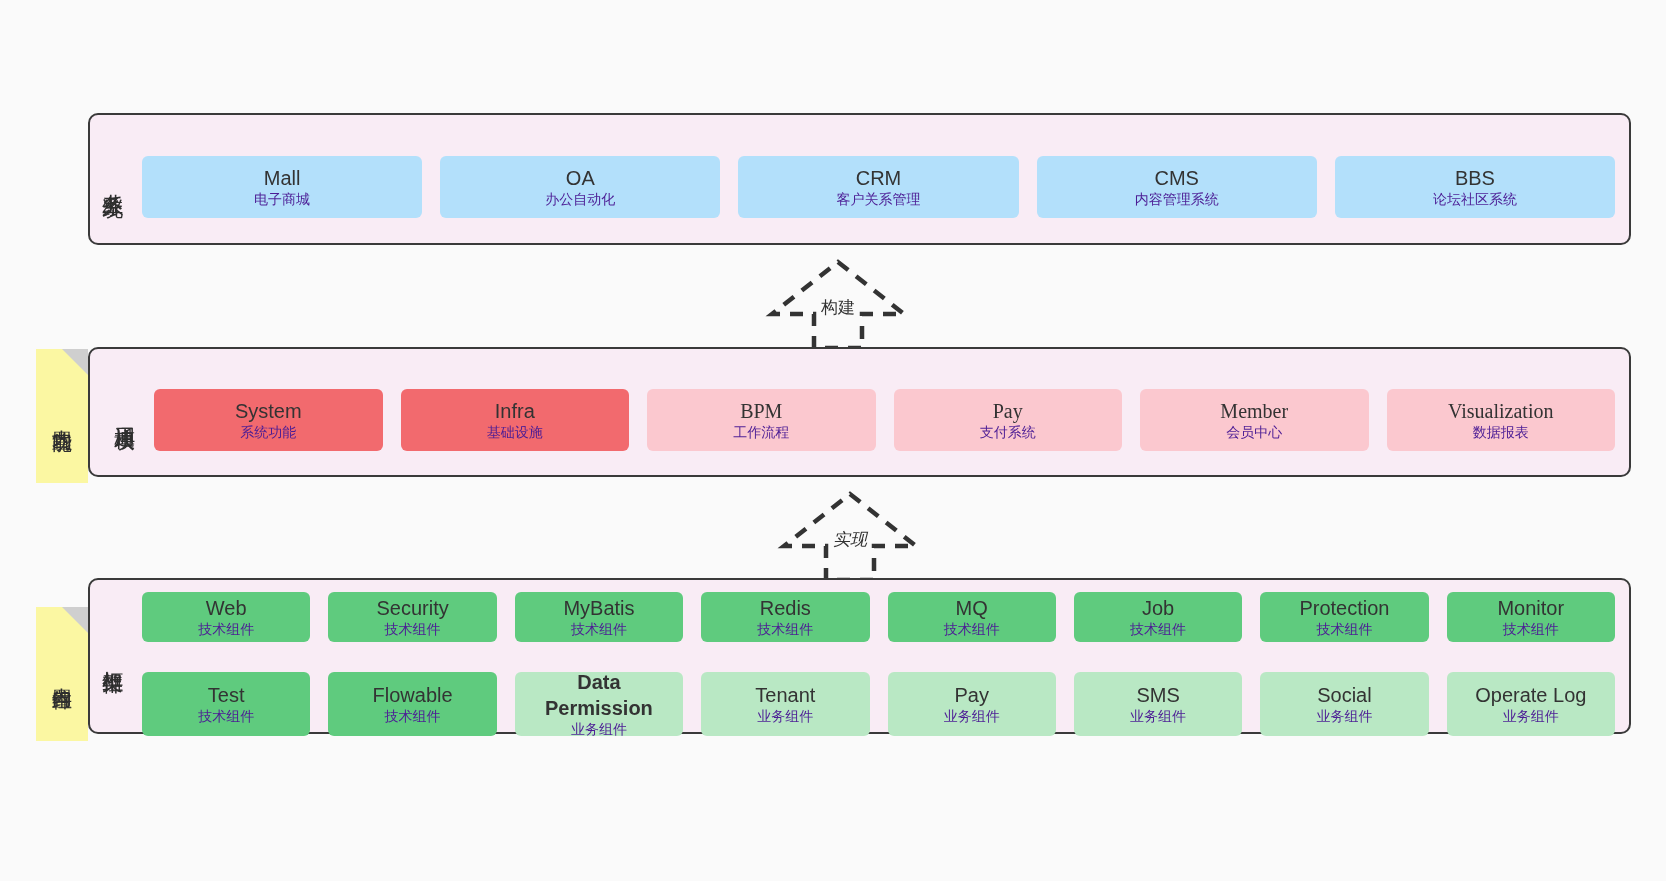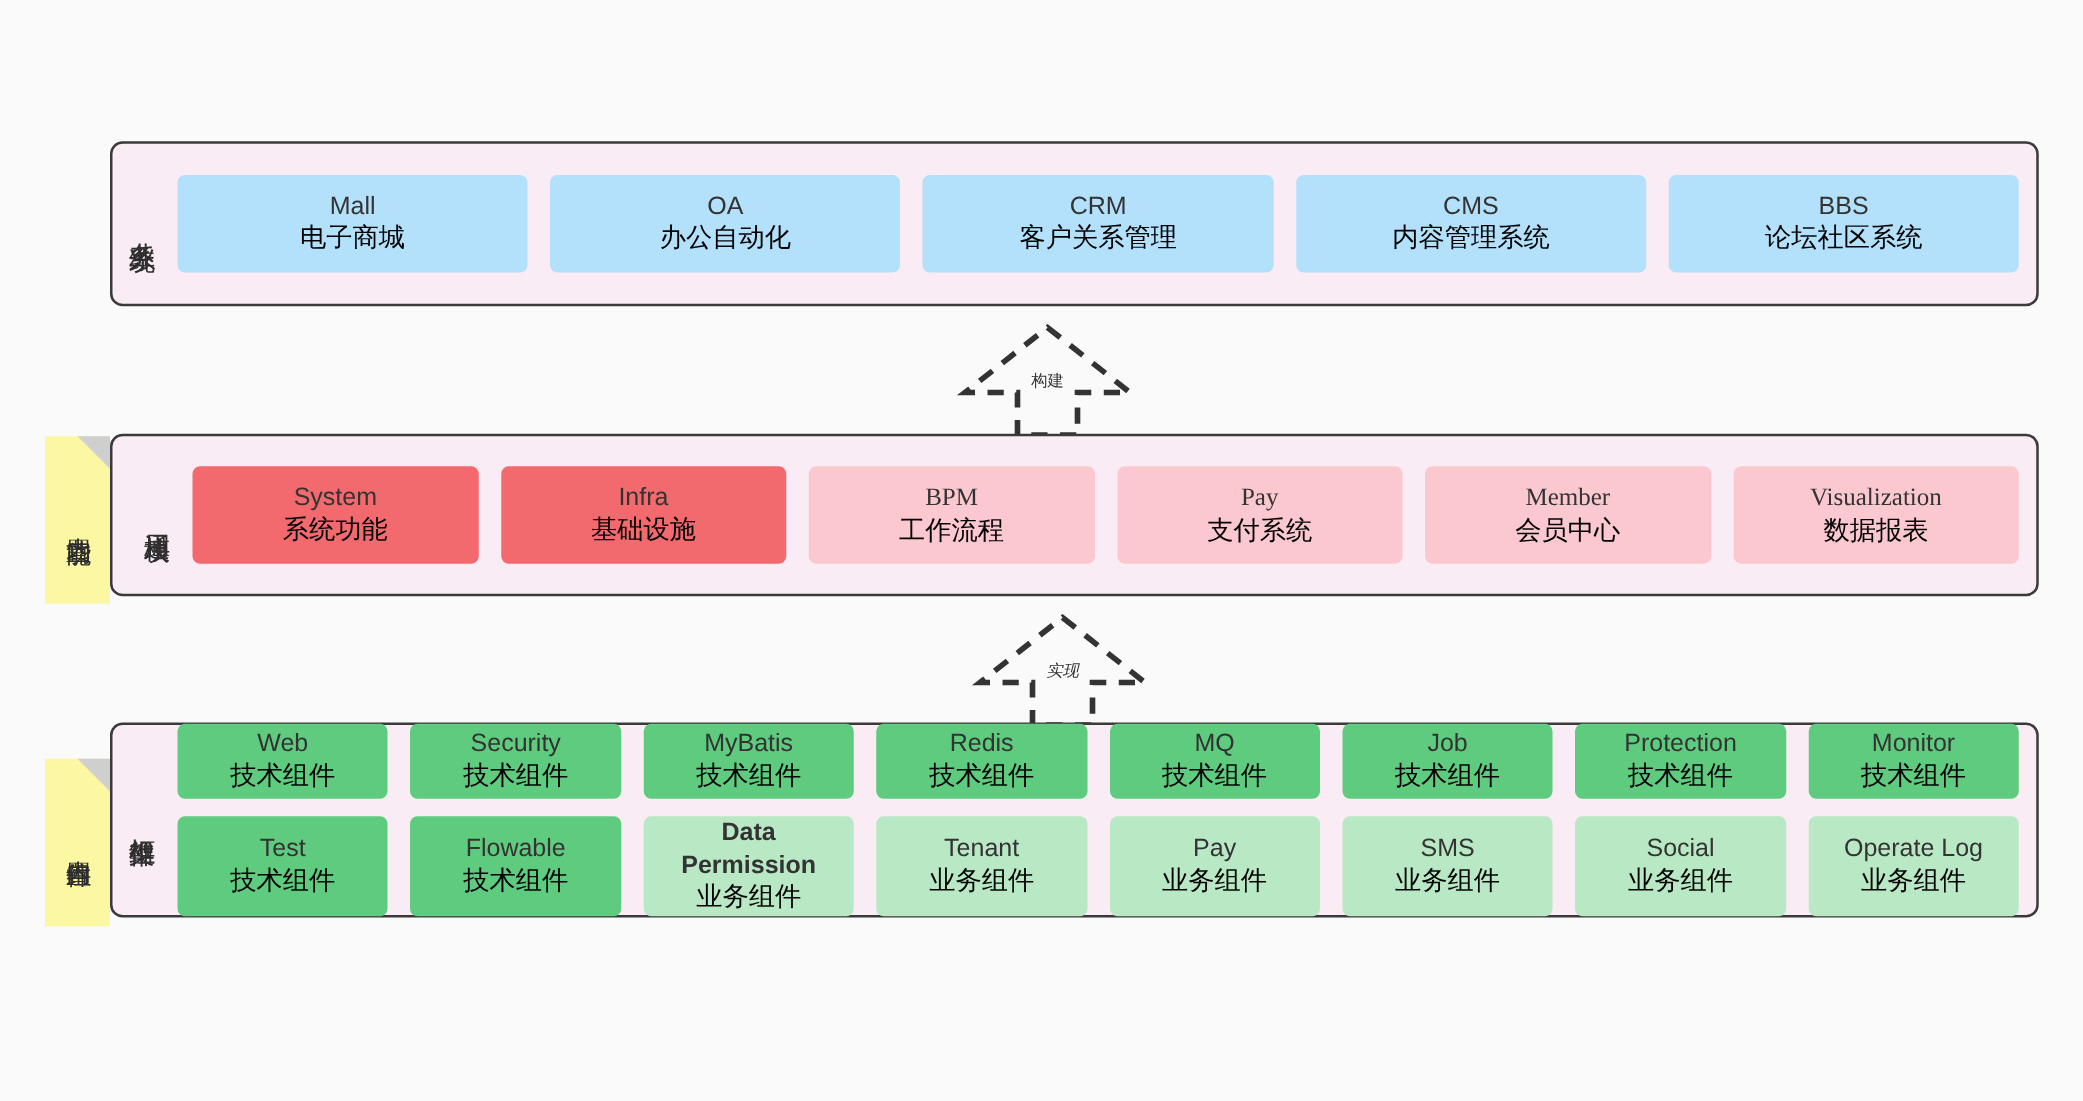--- a/index.html
+++ b/index.html
@@ -68,28 +68,29 @@
     flex: 1 1 0;
     border-radius: 6px;
     display: flex;
     flex-direction: column;
     align-items: center;
     justify-content: center;
     text-align: center;
     box-sizing: border-box;
     padding: 4px 6px;
     line-height: 1.26;
+    margin-top: 16px;
   }
   .card .t1 {
     font-size: 20px;
     color: #333333;
   }
   .card .t2 {
-    font-size: 21px;
-    color: #000000;
+    font-size: 14px;
+    color: #4c1d95;
   }
   .card.wrap .t1 { white-space: normal; font-weight: bold; }
 
   .blue   { background: #b3e0fb; }
   .red    { background: #f26a6e; }
   .pink   { background: #fbc8cf; font-family: Liberation Serif, serif; }
   .green  { background: #5fcb7e; }
   .lgreen { background: #b9e8c4; }
 
   
@@ -135,21 +136,21 @@
     width: 160px;
     height: 95px;
   }
   .uml-arrow svg { display: block; }
   .uml-arrow .arrow-label {
     position: absolute;
     left: 0;
     right: 0;
     top: 38px;
     text-align: center;
-    font-size: 13px;
+    font-size: 17px;
     color: #333333;
     background: transparent;
     pointer-events: none;
   }
   #arrow-build   { left: 758px; top: 258px; }
   #arrow-realize { left: 770px; top: 490px; font-style: italic; }
 </style>
 </head>
 <body>
 

